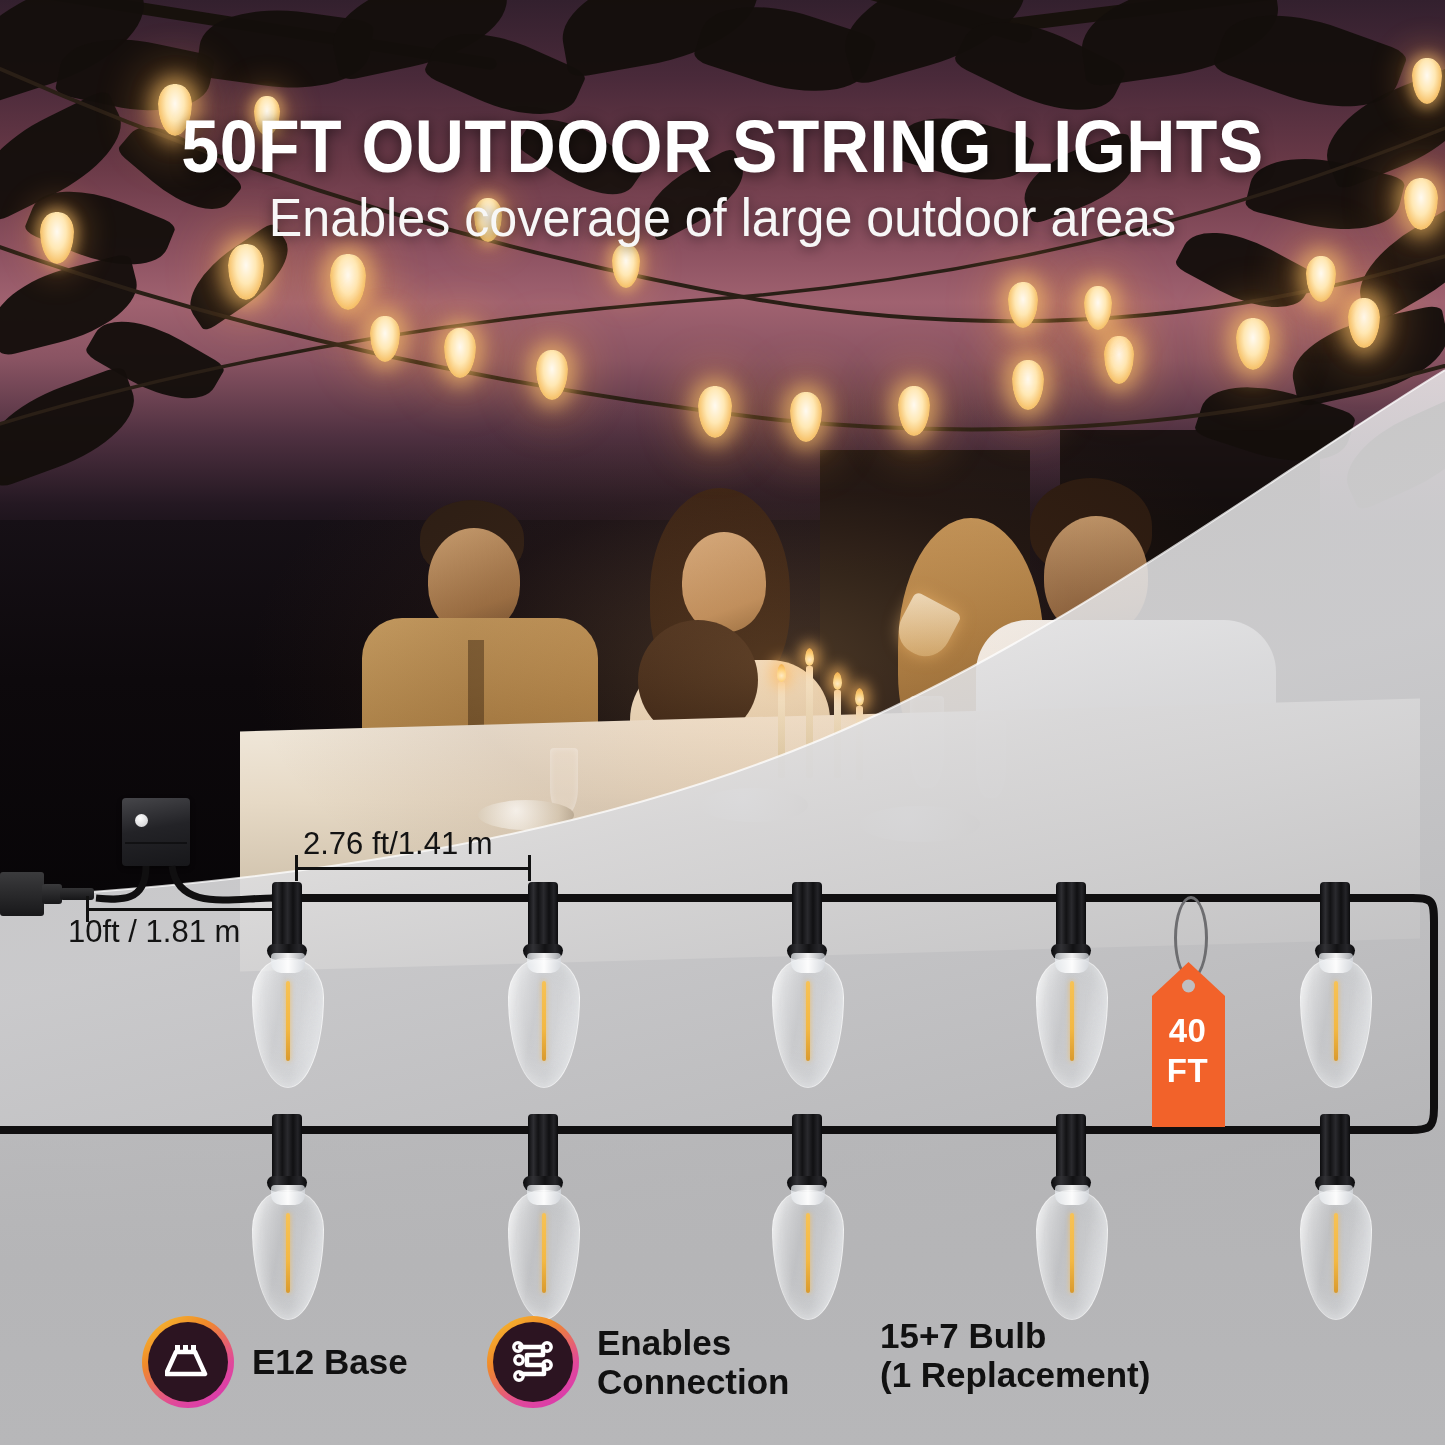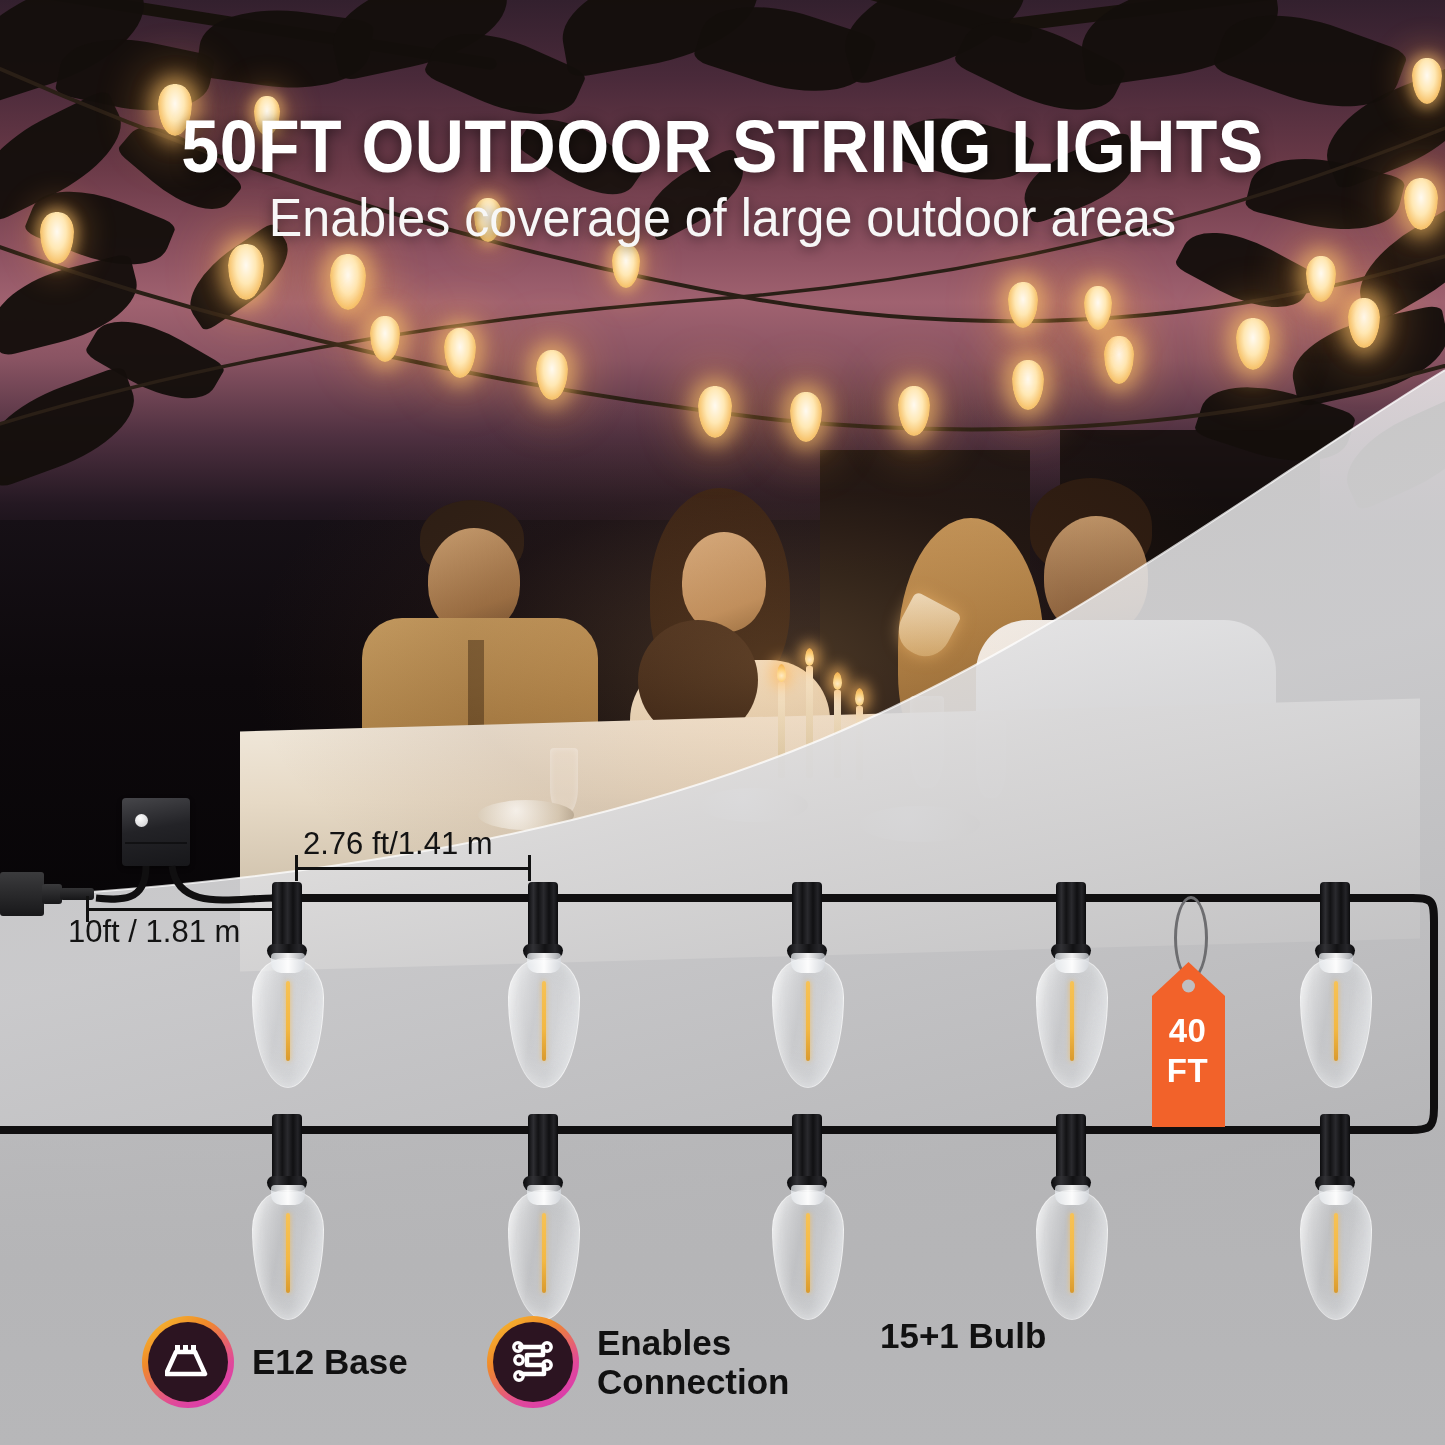--- a/index.html
+++ b/index.html
@@ -475,18 +475,19 @@
         </div>
       </div>
       <div class="featText">
         <div>Enables</div>
         <div>Connection</div>
       </div>
     </div>
 
     <div class="feat" style="left:862px;top:18px;">
       <div class="featText">
-        <div>15+1 Bulb</div>
+        <div>15+7 Bulb</div>
+        <div>(1 Replacement)</div>
       </div>
     </div>
   </div>
 
 </div>
 
 </body></html>

